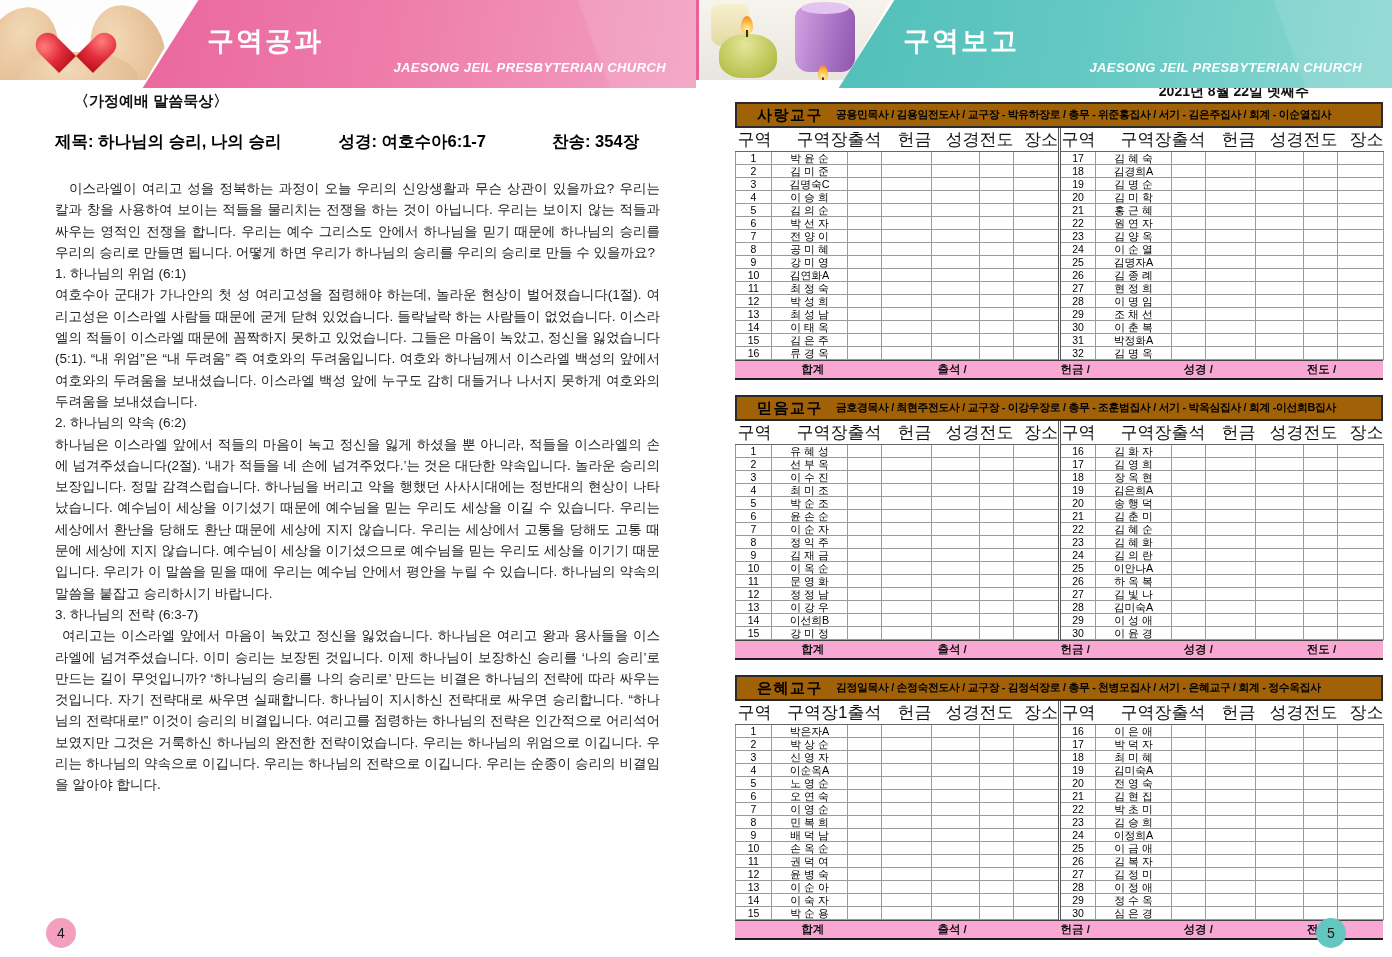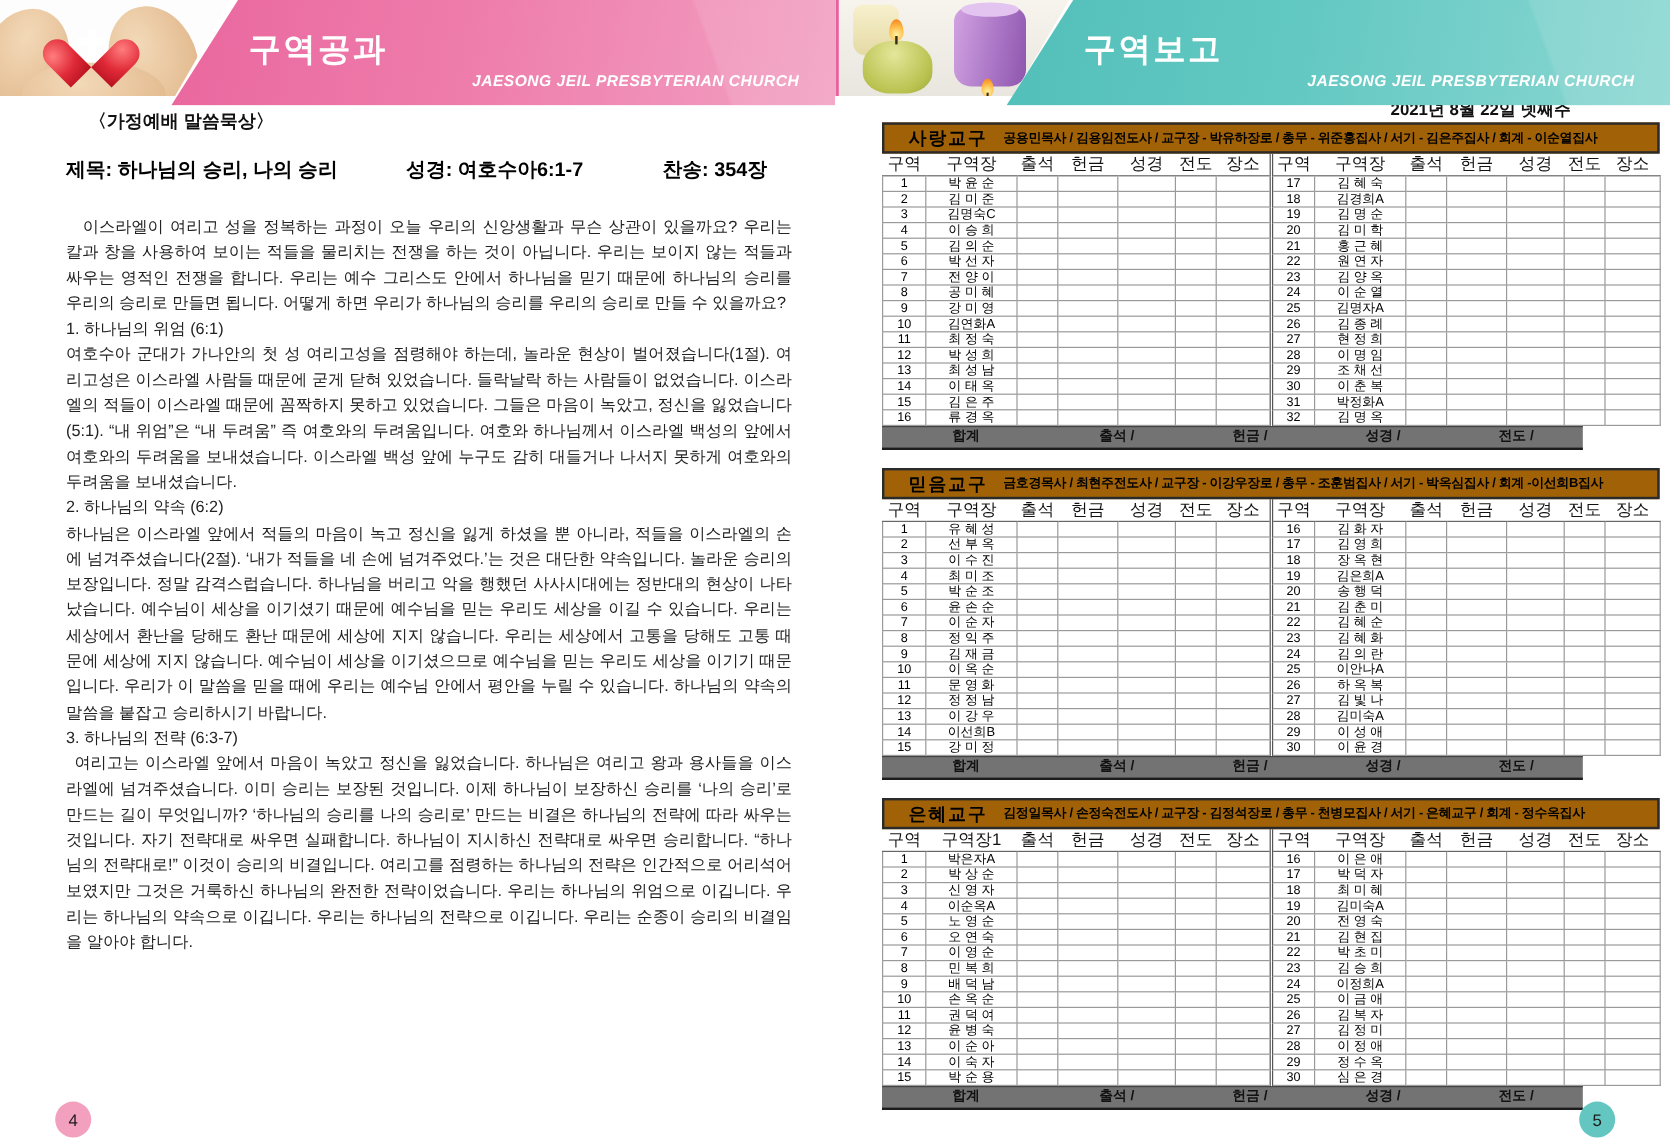--- a/index.html
+++ b/index.html
@@ -71,27 +71,27 @@
 
   
   .page-right{position:absolute;left:696px;top:80px;width:696px;height:877px;}
   .report-date{margin-top:3px;padding-right:83px;text-align:right;font-size:14px;font-weight:700;color:#111;height:19px;}
   .report-table{margin:0 9px 0 39px;}
   .rt-2,.rt-3{margin-top:15px;}
   .tbar{display:flex;align-items:center;height:22px;border:2px solid #2b2b2b;background:#a16207;}
   .tname{font-size:15px;font-weight:800;margin-left:20px;letter-spacing:1.5px;color:#000;white-space:nowrap;}
   .tstaff{font-size:10.8px;font-weight:700;margin-left:13px;color:#000;letter-spacing:-.3px;white-space:nowrap;}
   table.grid{width:648px;border-collapse:collapse;table-layout:fixed;}
-  .grid th{height:14px;font-size:14px;font-weight:400;color:#111;border:none;border-bottom:1px solid #666;
-           padding:0;text-align:center;overflow:hidden;}
+  .grid th{height:14px;font-size:17px;font-weight:400;color:#111;border:none;border-bottom:1px solid #666;
+           padding:0;text-align:right;overflow:hidden;}
   .grid td{height:12px;line-height:12px;font-size:10.5px;border:1px solid #9a9a9a;padding:0;text-align:center;
            color:#000;overflow:hidden;white-space:nowrap;}
   .grid td.nm{font-size:10.8px;}
   .grid th.mid,.grid td.mid{border-left:3px double #555;}
-  .grid-foot{display:flex;width:584px;height:17px;background:#737373;
+  .grid-foot{display:flex;align-items:center;width:648px;height:17px;background:#f9a8d4;
              border-top:1px solid #444;border-bottom:2px solid #1c1c1c;font-size:11.5px;font-weight:700;color:#111;}
   .grid-foot .f{text-align:center;}
   .grid-foot .f0{width:24%;}
   .grid-foot .f1,.grid-foot .f2,.grid-foot .f3,.grid-foot .f4{width:19%;}
 
   
   .page-num{position:absolute;width:30px;height:30px;border-radius:50%;display:flex;align-items:center;
             justify-content:center;font-size:14px;color:#1a1a1a;}
   .pn-left{left:46px;bottom:9px;background:#f2a0bd;}
   .pn-right{right:46px;bottom:9px;background:#63c6c0;}

